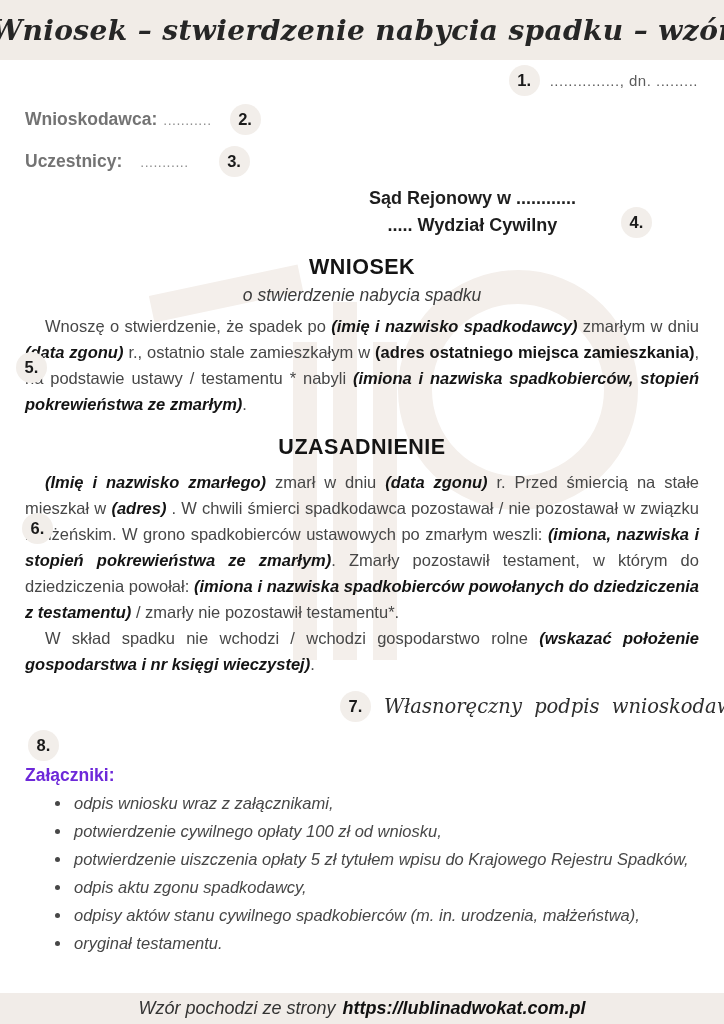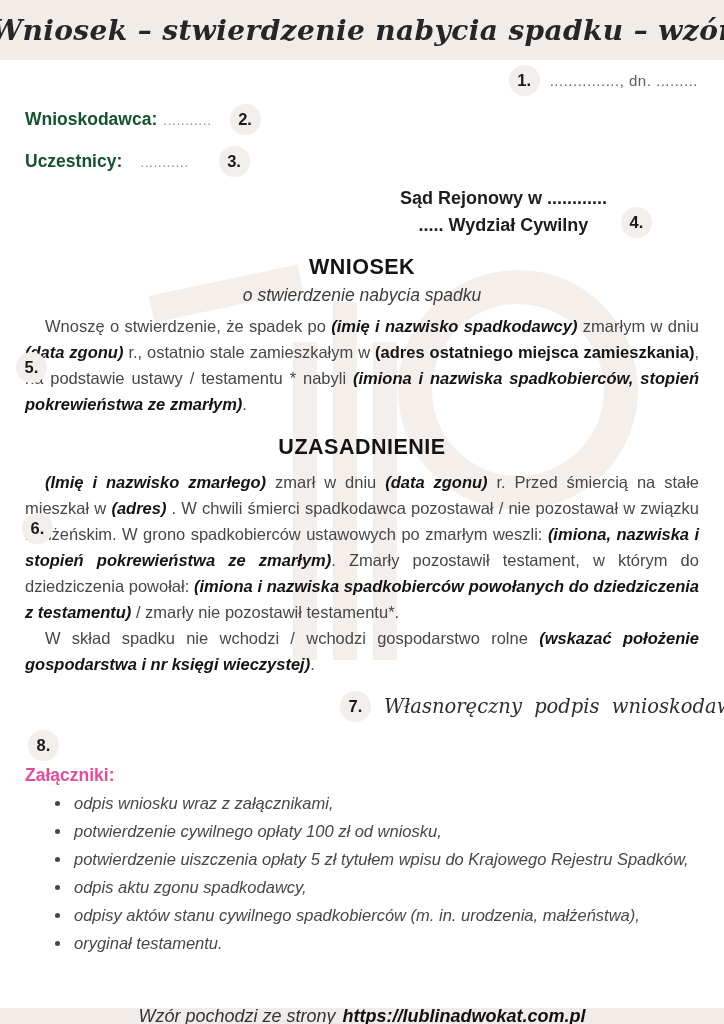--- a/index.html
+++ b/index.html
@@ -40,24 +40,24 @@
   #badge-5 { left:16px; top:287px; }
   #badge-6 { left:22px; top:448px; }
   .date-row {
     display:flex; justify-content:flex-end; align-items:center; gap:10px;
     padding-right:26px; margin-top:5px;
   }
   .date-text { font-size:15px; color:#5c5c5c; letter-spacing:0.5px; }
   .party-row { display:flex; align-items:center; margin-left:25px; }
   .party-row.first { margin-top:8px; }
   .party-row.second { margin-top:11px;gap:12px; }
-  .party-label { font-weight:700; font-size:17.5px; color:#14532d; }
+  .party-label { font-weight:700; font-size:17.5px; color:#737373; }
   .blank-dots { font-size:14px; color:#8f8f8f; margin-left:6px; letter-spacing:0.5px; }
   .party-row .badge { margin-left:18px; }
-  .court-row { display:flex; justify-content:flex-end; margin-top:8px; padding-right:72px; }
+  .court-row { display:flex; justify-content:flex-end; margin-top:8px; padding-right:72px;gap:31px; }
   .court-text { text-align:center; font-weight:700; font-size:18px; line-height:27px; color:#1d1d1d; }
   .court-row .badge { align-self:flex-end; margin-left:14px; margin-bottom:1px; }
   .sec-title {
     text-align:center; font-weight:700; font-size:21.5px; letter-spacing:0.5px;
     color:#141414; line-height:28px;
   }
   #wniosek-title { margin-top:14px; }
   #uzasadnienie-title { margin-top:16px; }
   .sec-subtitle {
     text-align:center; font-style:italic; font-size:17.5px; color:#3c3c3c;
@@ -70,26 +70,26 @@
   #par-request { margin-top:6px; }
   #par-just-1 { margin-top:8px; }
   .seg-b  { font-weight:700; color:#141414; }
   .seg-bi { font-weight:700; font-style:italic; color:#141414; }
   .sig-row { display:flex; align-items:center; margin-left:340px; margin-top:14px; gap:13px; }
   .sig-text {
     font-family:"DejaVu Serif", serif; font-style:italic; font-size:19.5px;
     color:#2e2e2e; word-spacing:6px; white-space:nowrap;
   }
   .badge8-row { margin-left:28px; margin-top:8px; }
-  .attach-label { margin-left:25px; margin-top:3px; font-weight:700; font-size:17.5px; color:#ec4899; line-height:22px; }
+  .attach-label { margin-left:25px; margin-top:3px; font-weight:700; font-size:17.5px; color:#6d28d9; line-height:22px; }
   .attach-list { margin-top:3px; padding-left:72px; list-style:disc;font-style:italic; }
   .attach-list li { font-size:16.5px; line-height:28px; color:#474747; padding-left:2px; }
   
   .footer {
-    position:absolute; z-index:2; left:0; bottom:0; width:100%; height:16px;
+    position:absolute; z-index:2; left:0; bottom:0; width:100%; height:31px;
     background:var(--footer-bg,#f1ece8);
     display:flex; align-items:center; justify-content:center;
     font-style:italic; font-size:18px; color:#333333;
   }
   .footer-url { font-weight:700; color:#101010; margin-left:7px; text-decoration:none; font-style:italic; }
 </style>
 </head>
 <body>
 
 <div class="page">

